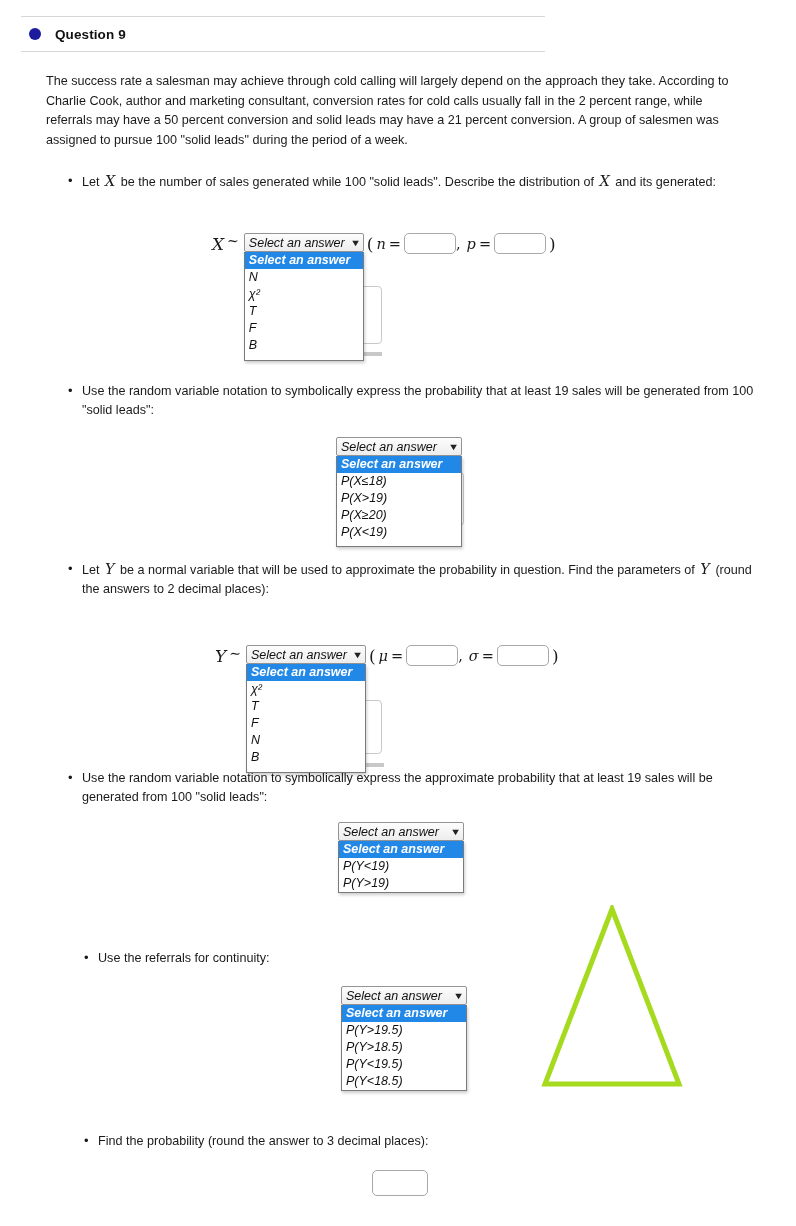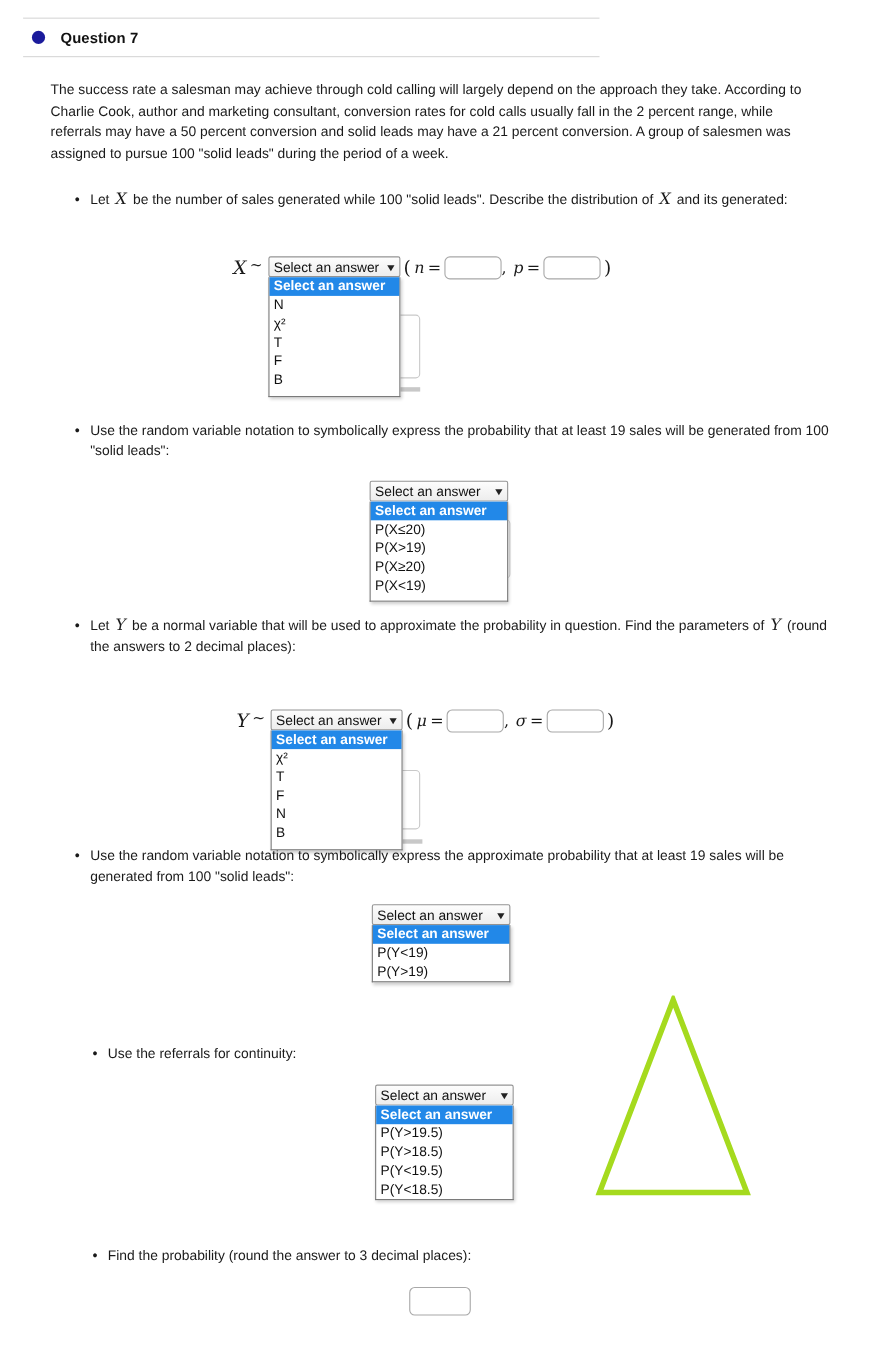--- a/index.html
+++ b/index.html
@@ -102,20 +102,21 @@
     font-family: "DejaVu Serif", "Liberation Serif", serif;
     font-style: normal;
     font-size: 14px;
     padding: 0 5px 0 3px;
   }
 
   
   .selwrap {
     position: relative;
     width: 120px;
+    font-style: italic;
   }
   .selbox {
     height: 19px;
     box-sizing: border-box;
     border: 1px solid #949494;
     background: linear-gradient(#fdfdfd, #ededed);
     border-radius: 2px;
     display: flex;
     align-items: center;
     padding: 0 3px 0 4px;
@@ -216,21 +217,21 @@
   }
 
   .lastinput { position: absolute; left: 372px; top: 1170px; }
   .lastinput input.ansbox { width: 56px; height: 26px; }
 </style>
 </head>
 <body>
 
 <div id="question-header">
   <div class="q-dot" style="background: rgb(27, 27, 156);"></div>
-  <div class="q-title">Question 7</div>
+  <div class="q-title">Question 9</div>
 </div>
 
 <div class="para">The success rate a salesman may achieve through cold calling will largely depend on the approach they take. According to Charlie Cook, author and marketing consultant, conversion rates for cold calls usually fall in the 2 percent range, while referrals may have a 50 percent conversion and solid leads may have a 21 percent conversion. A group of salesmen was assigned to pursue 100 "solid leads" during the period of a week.</div>
 
 <ul class="bl" style="left:64px; top:172px; width:690px;">
   <li>
     <span>Let</span>
     <span class="mathvar">X</span>
     <span>be the number of sales generated while 100 "solid leads". Describe the distribution of</span>
     <span class="mathvar">X</span>
@@ -279,21 +280,21 @@
 <div class="ghost" style="left:340px; top:472px; width:122px; height:52px;"></div>
 
 <div class="selonly" style="left:336px; top:437px;">
   <div class="selwrap">
     <div class="selbox">
       <span>Select an answer</span>
       <span class="caret">▼</span>
     </div>
     <div class="optlist">
       <div class="opt sel">Select an answer</div>
-      <div class="opt">P(X≤20)</div>
+      <div class="opt">P(X≤18)</div>
       <div class="opt">P(X&gt;19)</div>
       <div class="opt">P(X≥20)</div>
       <div class="opt">P(X&lt;19)</div>
       <div class="filler" style="height:5px;"></div>
     </div>
   </div>
 </div>
 
 <ul class="bl" style="left:64px; top:560px; width:690px;">
   <li>

